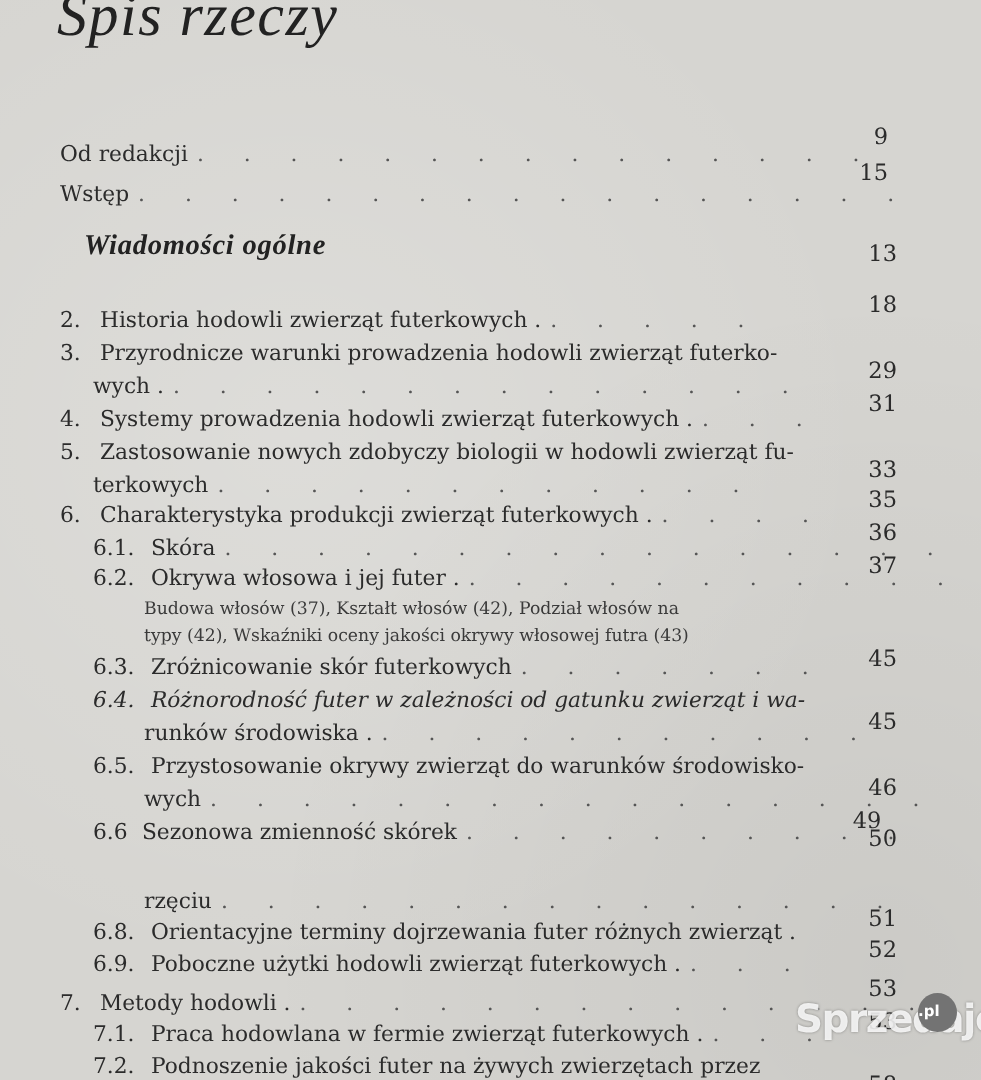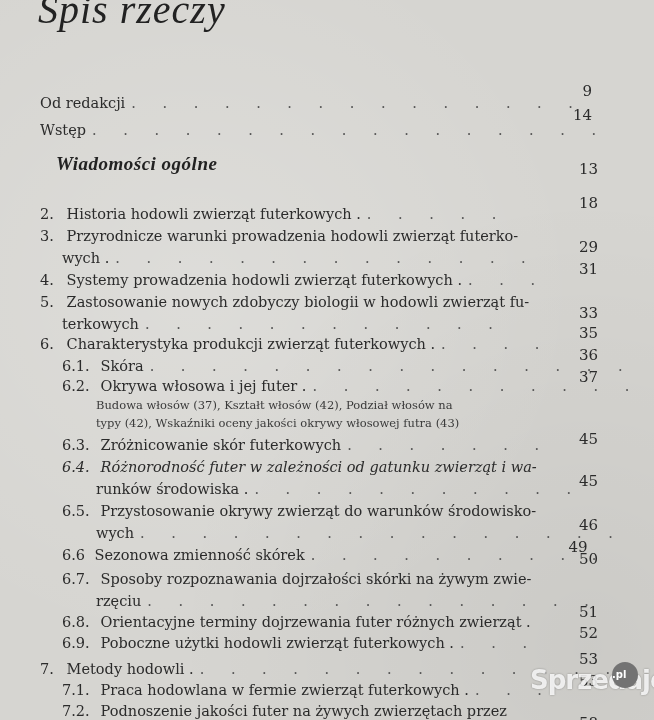--- a/index.html
+++ b/index.html
@@ -59,21 +59,21 @@
   <div class="title">Spis rzeczy</div>
 
   <div class="line" style="left:40px; top:92px;">
     <span>Od redakcji</span><span class="dots">. . . . . . . . . . . . . . .</span>
   </div>
   <div class="page-no" style="left:552px; top:80px;">9</div>
 
   <div class="line" style="left:40px; top:119px;">
     <span>Wstęp</span><span class="dots">. . . . . . . . . . . . . . . . .</span>
   </div>
-  <div class="page-no" style="left:552px; top:104px;">14</div>
+  <div class="page-no" style="left:552px; top:104px;">15</div>
 
   <div class="section-heading">Wiadomości ogólne</div>
 
   <div class="page-no" style="left:558px; top:158px;">13</div>
 
   <div class="line" style="left:40px; top:203px;">
     <span class="num" style="width:22px">2.</span>
     <span>Historia hodowli zwierząt futerkowych .</span><span class="dots">. . . . .</span>
   </div>
   <div class="page-no" style="left:558px; top:192px;">18</div>
@@ -145,24 +145,20 @@
     <span>wych</span><span class="dots">. . . . . . . . . . . . . . . .</span>
   </div>
   <div class="page-no" style="left:558px; top:514px;">46</div>
 
   <div class="line" style="left:62px; top:544px;">
     <span class="num" style="width:28px">6.6</span>
     <span>Sezonowa zmienność skórek</span><span class="dots">. . . . . . . . . .</span>
   </div>
   <div class="page-no" style="left:558px; top:536px;text-align:center;">49</div>
 
-  <div class="line" style="left:62px; top:568px;">
-    <span class="num" style="width:34px">6.7.</span>
-    <span>Sposoby rozpoznawania dojrzałości skórki na żywym zwie-</span>
-  </div>
   <div class="line" style="left:96px; top:590px;">
     <span>rzęciu</span><span class="dots">. . . . . . . . . . . . . . .</span>
   </div>
   <div class="page-no" style="left:558px; top:548px;">50</div>
 
   <div class="line" style="left:62px; top:611px;">
     <span class="num" style="width:34px">6.8.</span>
     <span>Orientacyjne terminy dojrzewania futer różnych zwierząt .</span>
   </div>
   <div class="page-no" style="left:558px; top:601px;">51</div>

